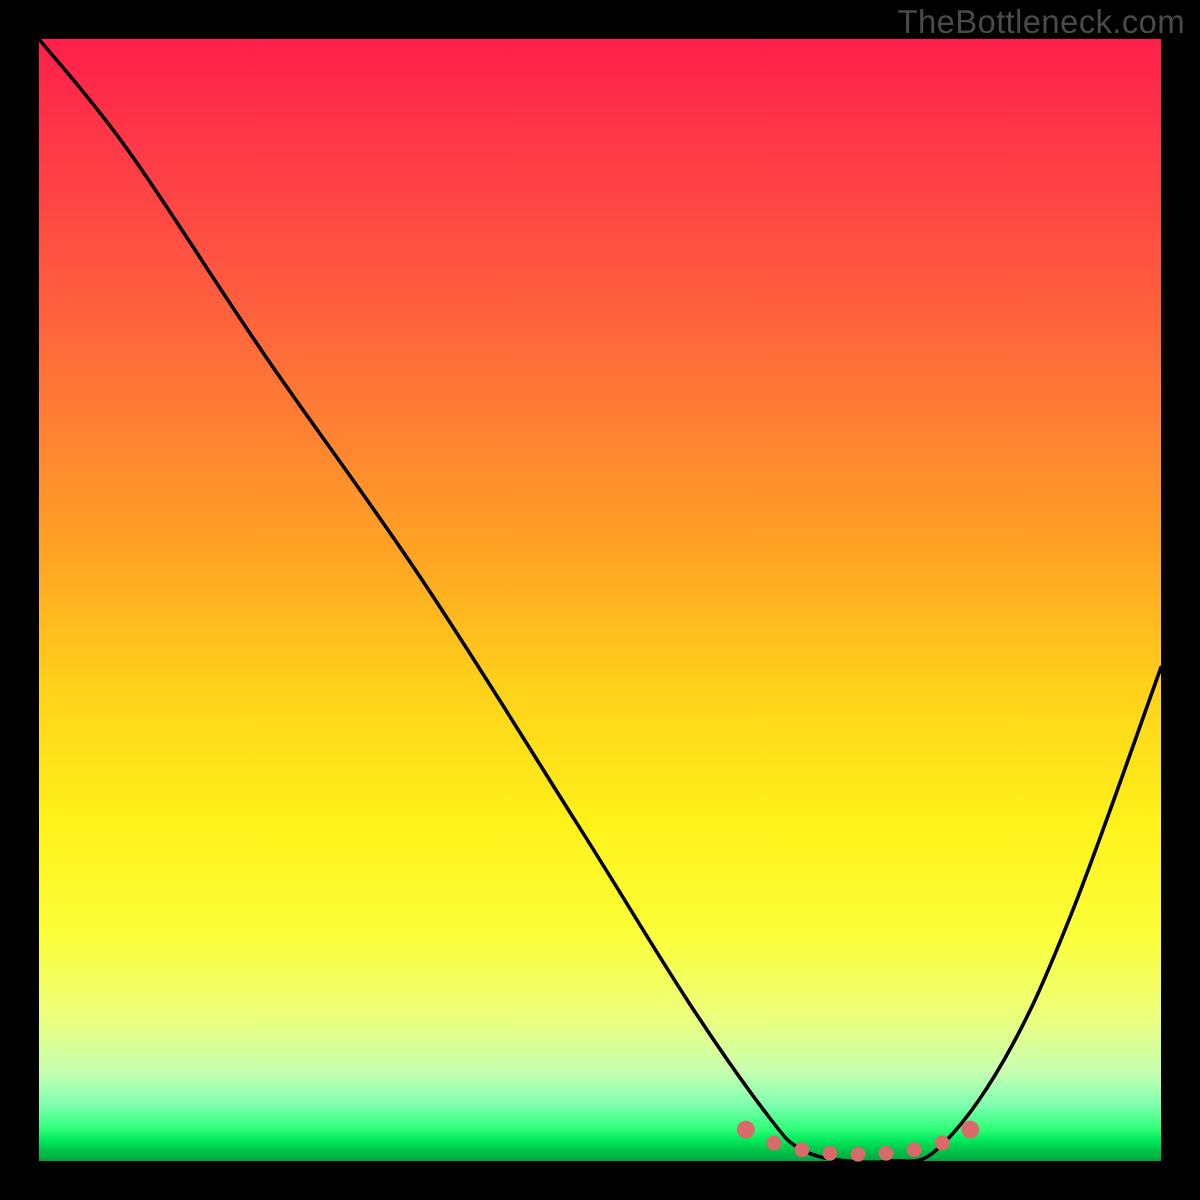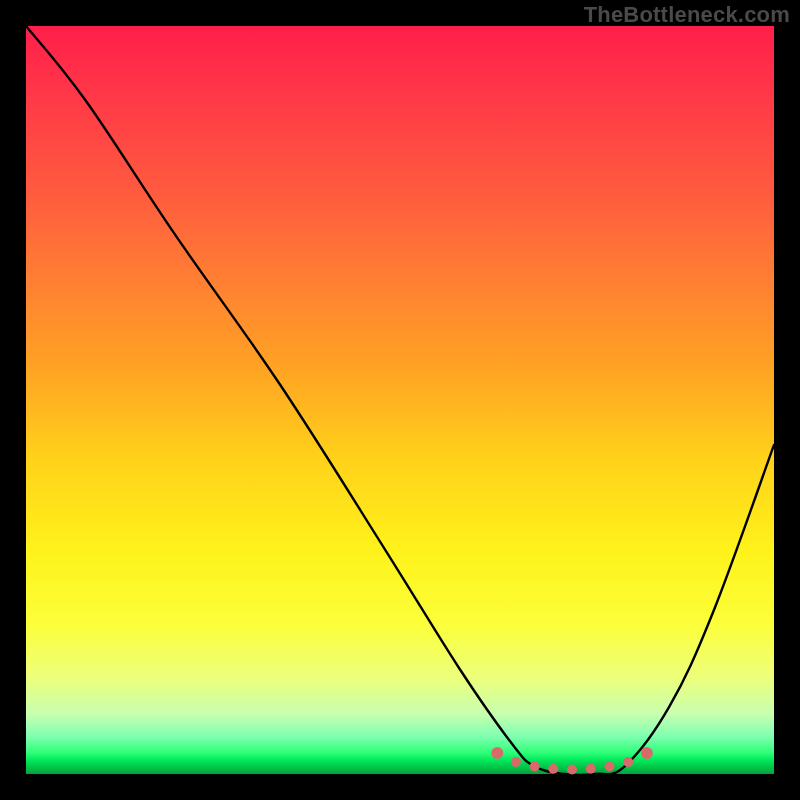--- a/index.html
+++ b/index.html
@@ -50,21 +50,21 @@
     width: 748px;
     height: 748px;
     overflow: visible;
   }
   .watermark {
     position: absolute;
     top: 2px;
     right: 10px;
     color: #4a4a4a;
     font-size: 22px;
-    font-weight: 700;
+    font-weight: 400;
     letter-spacing: 0.2px;
     user-select: none;
   }
 </style>
 </head>
 <body>
 
 <div class="frame">
   <div class="watermark">TheBottleneck.com</div>
 

